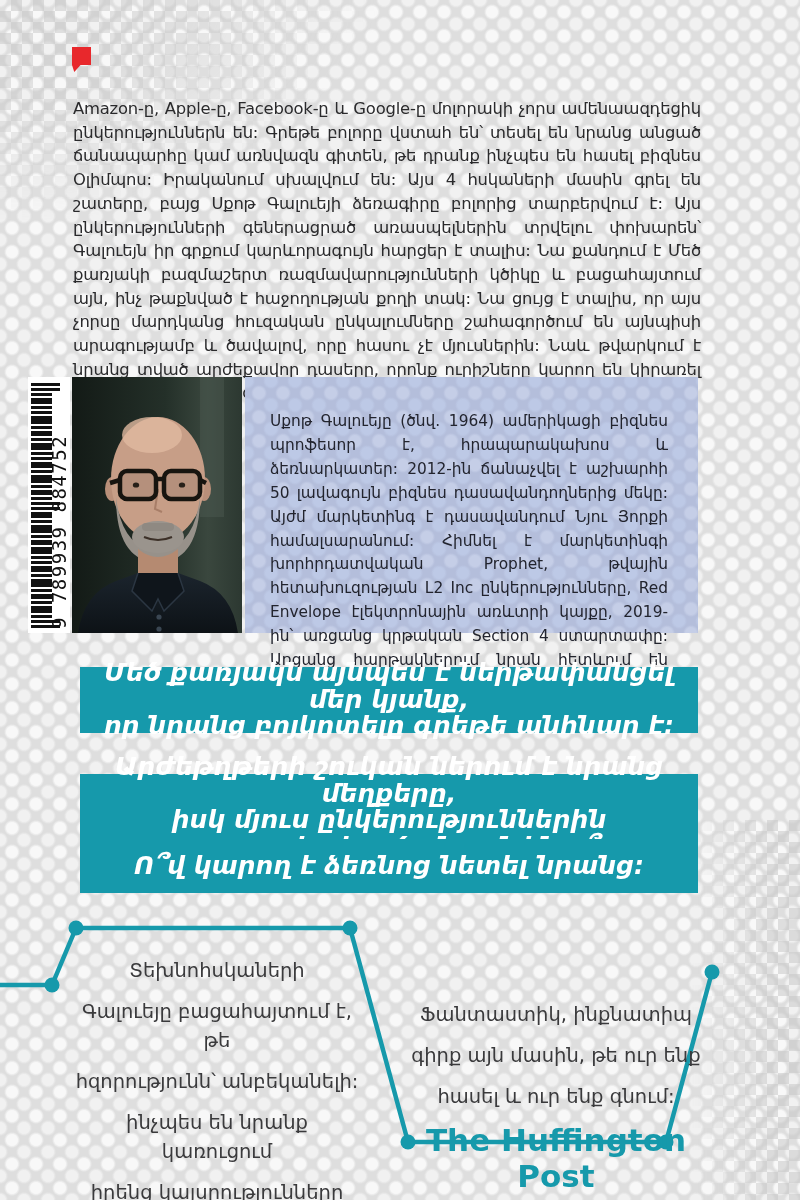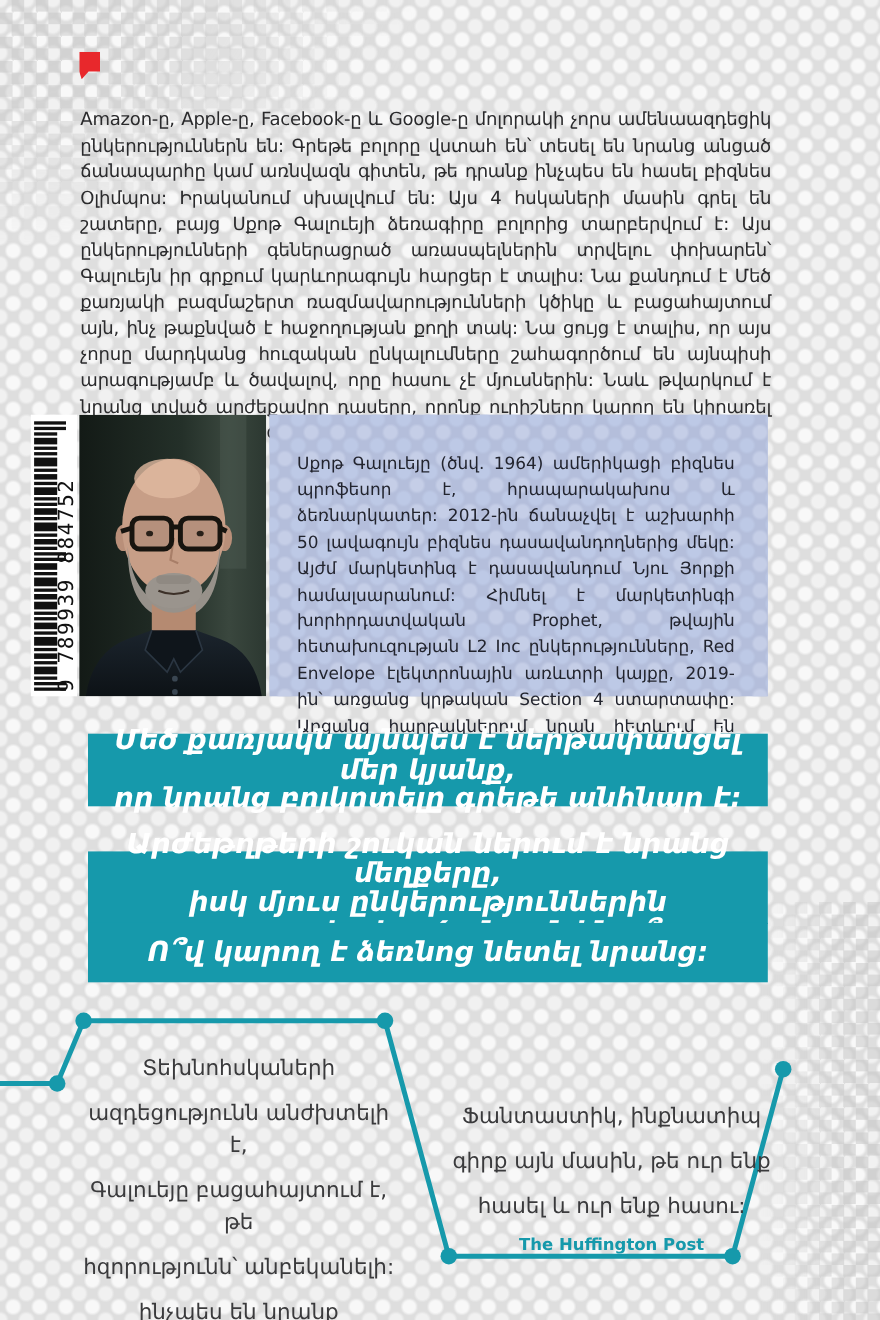--- a/index.html
+++ b/index.html
@@ -52,21 +52,21 @@
   }
   .banner span{display:block;font-size:25px;line-height:26.5px;font-style:italic;}
   .b1{top:667px;height:66px;}
   .b2{top:757px;height:66px;margin-top:17px;}
   .b3{top:839px;height:54px;}
   .connector{position:absolute;left:0;top:0;width:800px;height:1200px;pointer-events:none;}
   .quote{position:absolute;text-align:center;color:#3a3a3c;}
   .q-left{left:72px;top:944px;width:290px;}
   .q-right{left:408px;top:988px;width:296px;}
   .quote .qline{display:block;font-size:19.5px;line-height:29px;margin-top:12px;}
-  .quote .source{margin-top:11px;font-size:15px;font-weight:bold;color:#1699ab;}
+  .quote .source{margin-top:11px;font-size:31px;font-weight:bold;color:#1699ab;}
 </style>
 </head>
 <body>
 
 <div id="page">
 
   <div class="mosaic tl"></div>
   <div class="mosaic br"></div>
 
   <span class="red-marker"></span>
@@ -185,28 +185,27 @@
       <circle cx="76" cy="928" r="7.5"></circle>
       <circle cx="350" cy="928" r="7.5"></circle>
       <circle cx="408" cy="1142" r="7.5"></circle>
       <circle cx="666" cy="1142" r="7.5"></circle>
       <circle cx="712" cy="972" r="7.5"></circle>
     </g>
   </svg>
 
   <div class="quote q-left">
     <span class="qline">Տեխնոհսկաների</span>
-    <span class="qline">ազդեցությունն անժխտելի է,</span>
     <span class="qline">Գալուեյը բացահայտում է, թե</span>
     <span class="qline">հզորությունն՝ անբեկանելի:</span>
     <span class="qline">ինչպես են նրանք կառուցում</span>
     <span class="qline">իրենց կայսրությունները</span>
 
   </div>
 
   <div class="quote q-right">
     <span class="qline">Ֆանտաստիկ, ինքնատիպ</span>
     <span class="qline">գիրք այն մասին, թե ուր ենք</span>
-    <span class="qline">հասել և ուր ենք հասու:</span>
+    <span class="qline">հասել և ուր ենք գնում:</span>
     <div class="source">The Huffington Post</div>
   </div>
 
 </div>
 
 </body></html>

